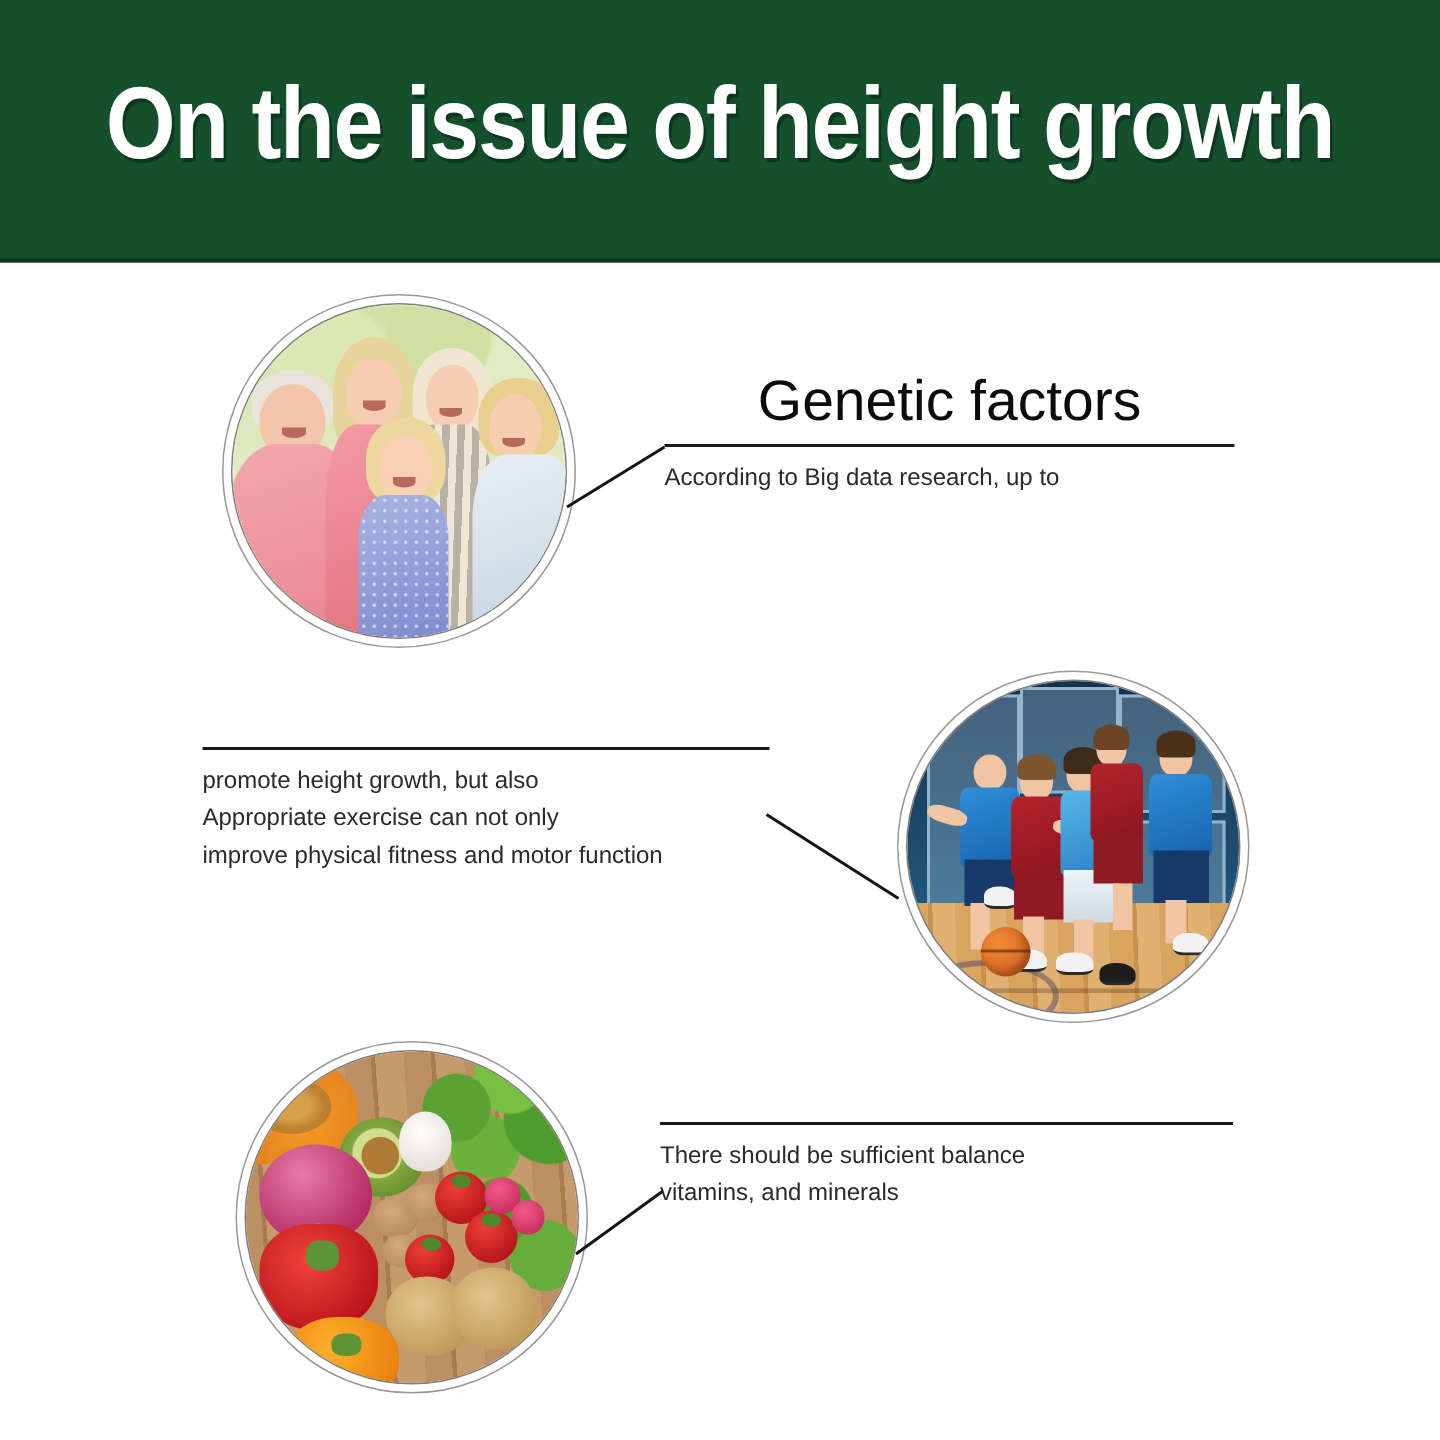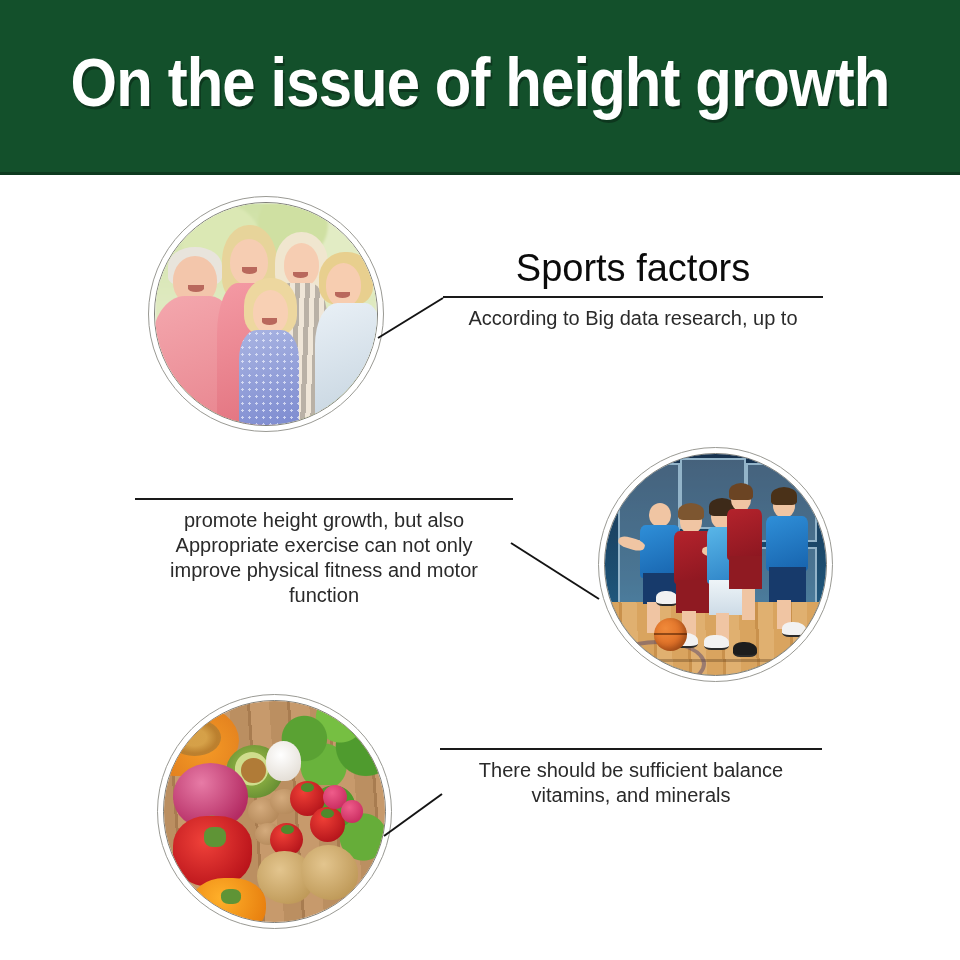--- a/index.html
+++ b/index.html
@@ -134,21 +134,21 @@
   .garlic{left:46%;top:18%;width:16%;height:18%;background:radial-gradient(circle at 42% 35%,#ffffff,#ddd6cc);border-radius:50% 50% 45% 45%;}
 
   
   .block{position:absolute;}
   .heading{
     font-size:38px;line-height:44px;color:#0b0b0b;
     font-weight:normal;text-align:center;white-space:nowrap;
   }
   .rule{height:2px;background:#1a1a1a;}
   .body-text{
-    font-size:20px;line-height:25px;color:#2a2a2a;text-align:center;
+    font-size:16px;line-height:25px;color:#2a2a2a;text-align:left;
   }
   .leader{position:absolute;overflow:visible;}
   .leader line{stroke:#141414;stroke-width:2;}
 </style>
 </head>
 <body>
 
 <div class="page">
 
   <div class="banner">
@@ -183,21 +183,21 @@
         <div class="sh smile" style="left:48%;top:52%;width:7%;height:3%;"></div>
       </div>
     </div>
   </div>
 
   <svg class="leader" style="left:370px;top:290px;width:90px;height:56px;">
     <line x1="8" y1="48" x2="73" y2="8"></line>
   </svg>
 
   <div class="block" style="left:443px;top:246px;width:380px;">
-    <div class="heading">Sports factors</div>
+    <div class="heading">Genetic factors</div>
     <div class="rule" style="margin-top:6px;"></div>
     <div class="body-text" style="margin-top:8px;">
       <div>According to Big data research, up to</div>
     </div>
   </div>
 
   <div class="photo-ring" style="left:598px;top:447px;width:235px;height:235px;">
     <div class="inner">
       <div class="scene">
         <div class="sh bb-bg"></div>

